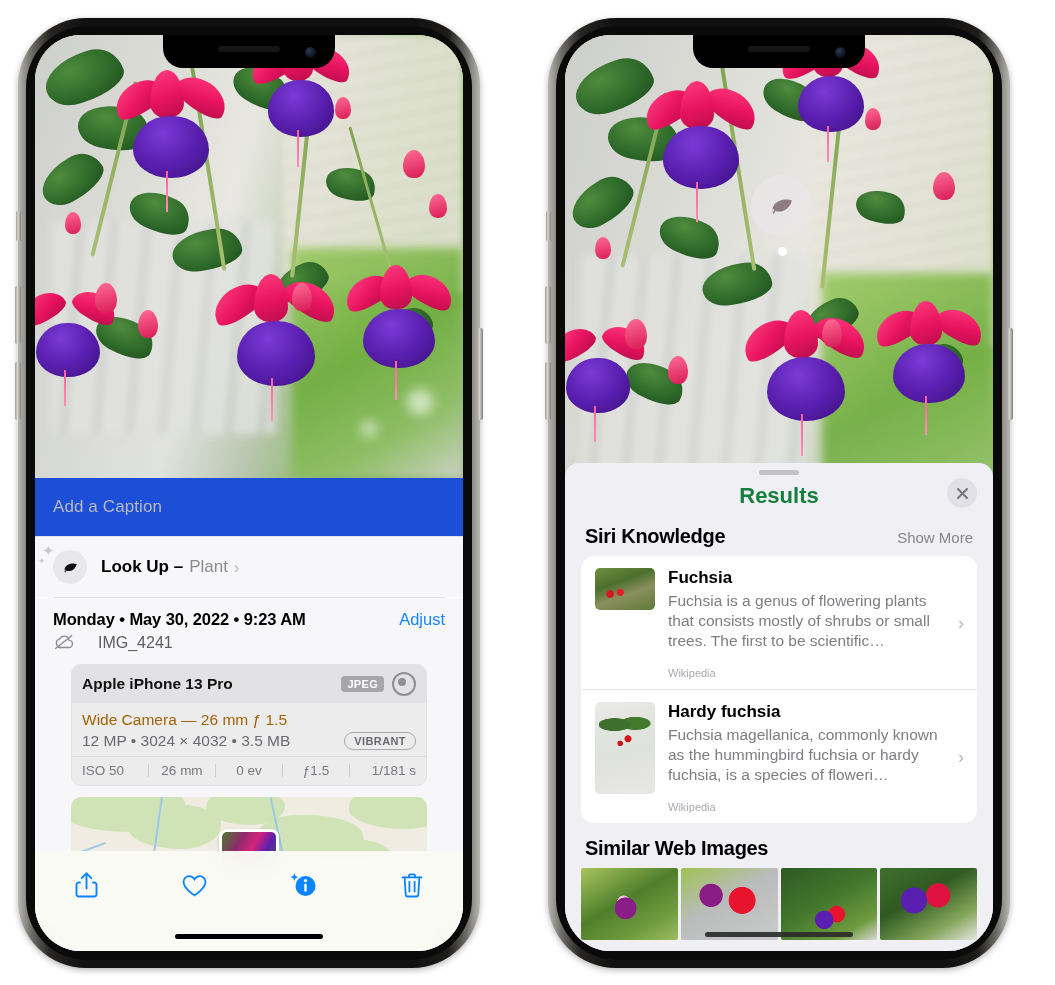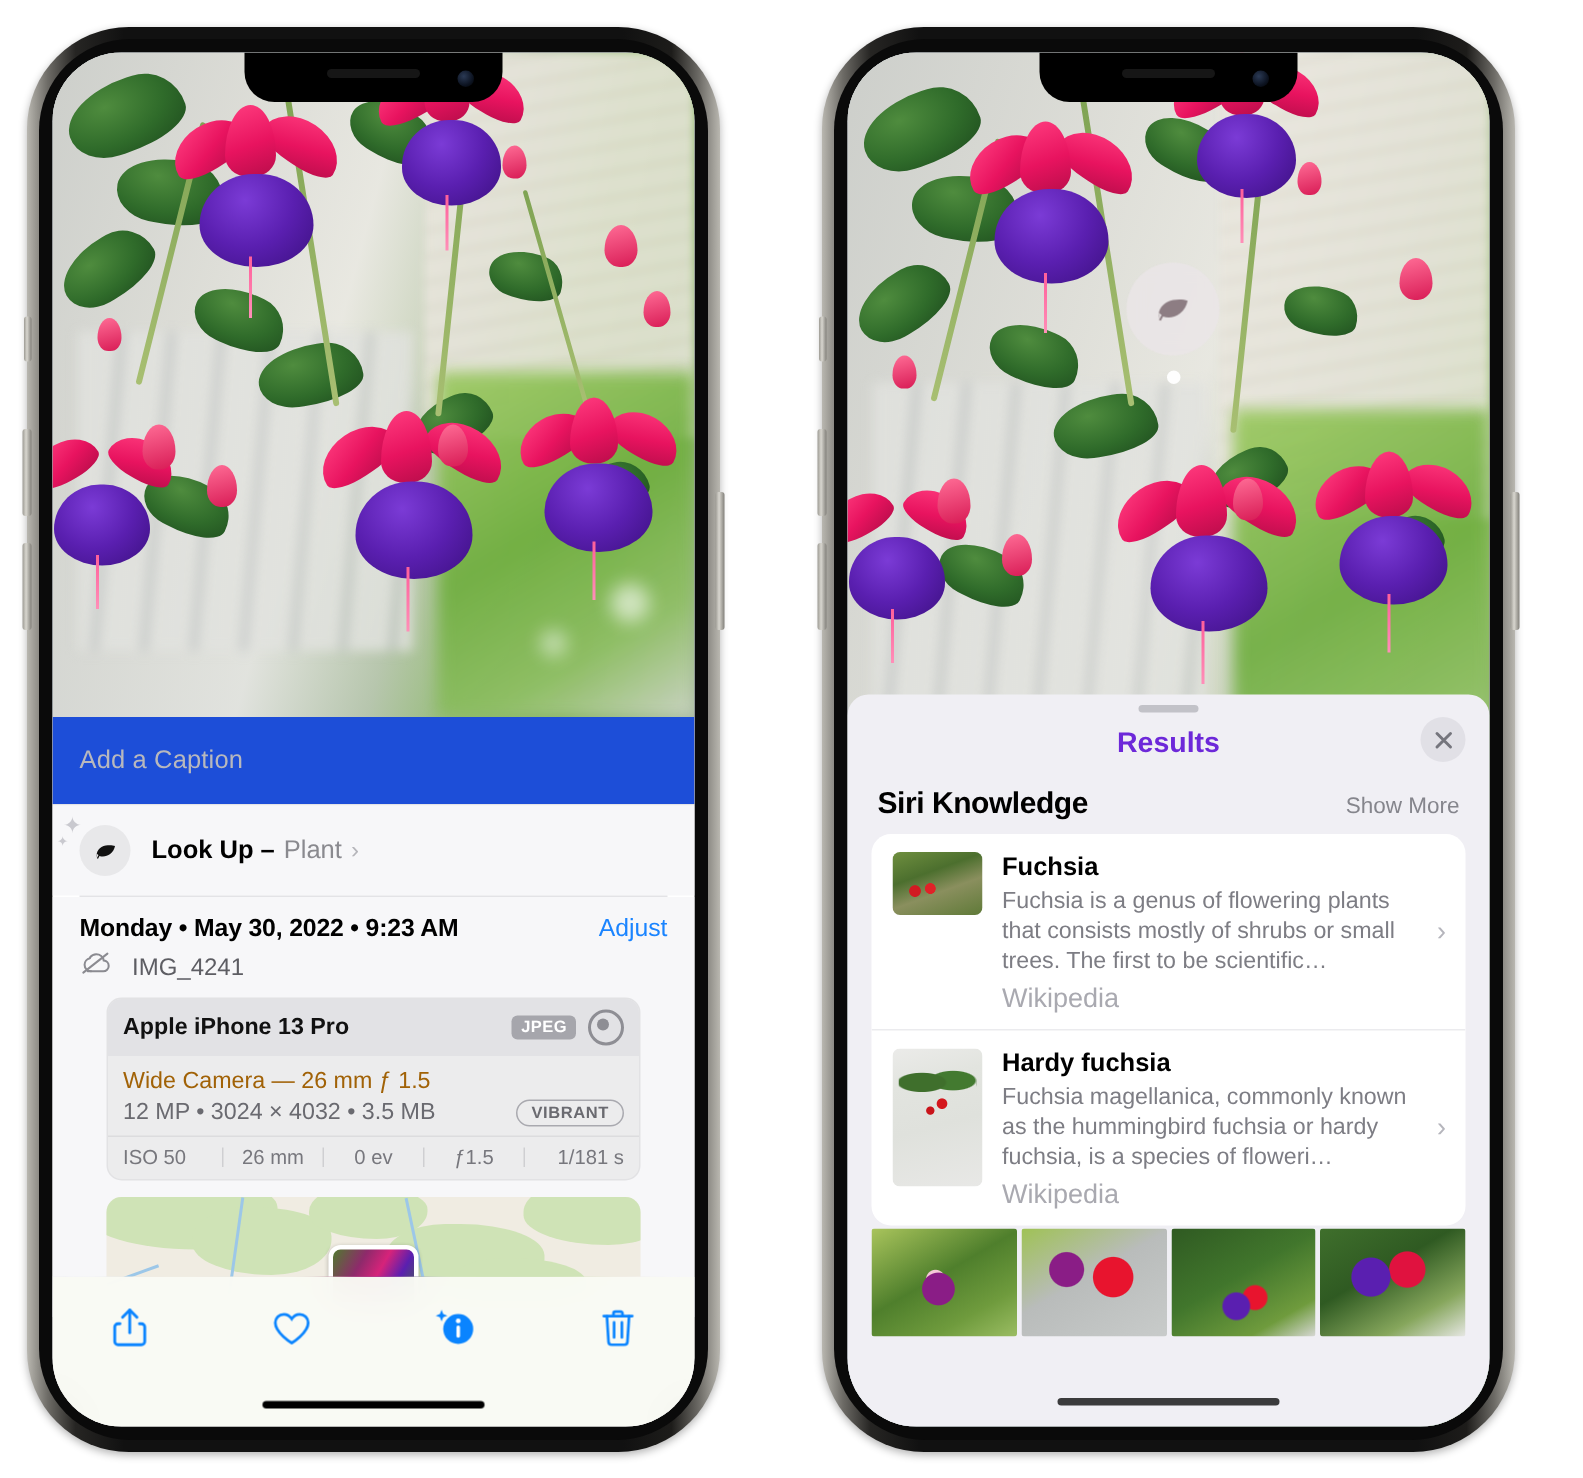--- a/index.html
+++ b/index.html
@@ -69,21 +69,21 @@
   .spark.s1{left:-11px;top:-7px;font-size:15px;}
   .spark.s2{left:-15px;top:7px;font-size:9px;}
   .lookup-text{font-size:17px;color:#000;font-weight:700;display:flex;align-items:flex-end;gap:6px;}
   .lookup-text .sub{font-weight:400;color:#8a8a8f;}
   .chev{color:#b5b5ba;font-size:16px;font-weight:400;}
   .sec-line{height:1px;background:#e3e3e6;margin:0 18px;}
   .meta-sec{background:#f7f7f9;padding:12px 18px 10px;}
   .date-row{display:flex;justify-content:space-between;align-items:flex-end;}
   .date-txt{font-size:16.5px;color:#000;font-weight:700;letter-spacing:-.1px;}
   .adjust{font-size:16.5px;color:#1a84ff;}
-  .file-row{display:flex;align-items:flex-end;gap:13px;margin-top:5px;}
+  .file-row{display:flex;align-items:flex-start;gap:23px;margin-top:5px;}
   .fname{font-size:16px;color:#5d5d63;}
   .cam-card{margin:10px 18px 0;border-radius:10px;overflow:hidden;background:#ececed;border:1px solid #e2e2e4;}
   .cam-head{background:#e2e2e5;display:flex;align-items:center;padding:7px 10px;gap:8px;}
   .cam-model{font-size:15.5px;font-weight:700;color:#111;flex:1;}
   .tag-jpeg{background:#a6a6ac;color:#fff;font-size:11px;font-weight:700;border-radius:4px;padding:2px 6px;letter-spacing:.3px;}
   .lensicon{width:20px;height:20px;border-radius:50%;border:2px solid #8e8e94;position:relative;}
   .lensicon::after{content:"";position:absolute;left:4px;top:4px;width:8px;height:8px;border-radius:50%;background:#8e8e94;}
   .cam-body{padding:8px 10px 6px;}
   .cam-l1{font-size:15.5px;color:#a16207;}
   .cam-l2{display:flex;align-items:center;justify-content:space-between;margin-top:3px;}
@@ -109,21 +109,21 @@
   .home-ind{position:absolute;left:50%;transform:translateX(-50%);bottom:12px;width:148px;height:5px;
     border-radius:3px;background:#000;}
 
   
   .vlu-badge{position:absolute;width:62px;height:62px;border-radius:50%;
     background:rgba(235,230,232,.78);backdrop-filter:blur(6px);display:flex;align-items:center;justify-content:center;z-index:10;}
   .vlu-dot{position:absolute;width:9px;height:9px;border-radius:50%;background:rgba(255,255,255,.95);z-index:10;}
   .sheet{position:absolute;left:0;right:0;bottom:0;background:#f0eff4;border-radius:14px 14px 0 0;overflow:hidden;}
   .grabber{width:40px;height:5px;border-radius:3px;background:#c2c2c8;margin:7px auto 0;}
   .sheet-head{position:relative;height:42px;display:flex;align-items:center;justify-content:center;}
-  .sheet-title{font-size:19px;font-weight:700;color:#6d28d9;}
+  .sheet-title{font-size:22px;font-weight:700;color:#15803d;}
   .close-btn{position:absolute;right:16px;top:3px;width:30px;height:30px;border-radius:50%;background:#e1e0e6;
     display:flex;align-items:center;justify-content:center;color:#75757d;}
   .sec-head{display:flex;align-items:baseline;justify-content:space-between;padding:8px 20px 8px;}
   .sec-title{font-size:20px;font-weight:700;color:#000;letter-spacing:-.3px;}
   .show-more{font-size:15px;color:#85858c;}
   .know-card{margin:0 16px;background:#fff;border-radius:13px;overflow:hidden;}
   .know-row{display:flex;align-items:flex-start;padding:12px 12px 10px 14px;gap:13px;position:relative;}
   .know-row + .know-row{border-top:1px solid #ebebee;}
   .kthumb{flex:none;border-radius:5px;overflow:hidden;}
   .kthumb.a{width:60px;height:42px;background:
@@ -134,21 +134,21 @@
       radial-gradient(circle at 55% 40%,#d4161c 0 5%,transparent 6%),
       radial-gradient(circle at 42% 45%,#c9141a 0 4%,transparent 5%),
       linear-gradient(165deg,#ebebe9 0%,#e2e4df 25%,#dfe1dc 55%,#e8e8e6 100%);
       position:relative;}
   .kthumb.b::after{content:"";position:absolute;left:6%;top:14%;width:88%;height:26%;
       background:radial-gradient(ellipse at 30% 40%,#3f6f2c 0 30%,transparent 33%),
                  radial-gradient(ellipse at 70% 35%,#437a30 0 28%,transparent 31%);}
   .kbody{flex:1;min-width:0;padding-right:18px;}
   .ktitle{font-size:17px;font-weight:700;color:#000;line-height:1.22;}
   .kdesc{font-size:15.5px;color:#7d7d84;line-height:1.30;margin-top:2px;}
-  .ksrc{font-size:18px;color:#a9a9b0;margin-top:4px;}
+  .ksrc{font-size:11px;color:#a9a9b0;margin-top:16px;}
   .kchev{position:absolute;right:13px;top:50%;transform:translateY(-50%);color:#b5b5bc;font-size:18px;}
   .sim-row{display:flex;gap:3px;padding:0 16px;margin-top:2px;}
   .sim{flex:1;height:72px;border-radius:2px;overflow:hidden;}
   .sim.i1{background:
       radial-gradient(circle at 46% 56%,#8a1d86 0 16%,transparent 17%),
       radial-gradient(circle at 44% 47%,#f6c8d8 0 9%,transparent 10%),
       linear-gradient(150deg,#a9c45c 0%,#4f7f2c 45%,#6f9b3d 75%,#9bbd63 100%);}
   .sim.i2{background:
       radial-gradient(circle at 63% 45%,#e8142e 0 18%,transparent 19%),
       radial-gradient(circle at 31% 38%,#8a1d86 0 14%,transparent 15%),
@@ -488,20 +488,23 @@
             <span class="kthumb b"></span>
             <span class="kbody">
               <span class="ktitle" style="display:block">Hardy fuchsia</span>
               <span class="kdesc" style="display:block">Fuchsia magellanica, commonly known as the hummingbird fuchsia or hardy fuchsia, is a species of floweri…</span>
               <span class="ksrc" style="display:block">Wikipedia</span>
             </span>
             <span class="kchev">›</span>
           </div>
         </div>
 
+        <div class="sec-head" style="padding-top:14px;padding-bottom:6px">
+          <span class="sec-title">Similar Web Images</span>
+        </div>
         <div class="sim-row">
           <span class="sim i1"></span>
           <span class="sim i2"></span>
           <span class="sim i3"></span>
           <span class="sim i4"></span>
         </div>
       </div>
 
       <div class="home-ind-dark"></div>
 

